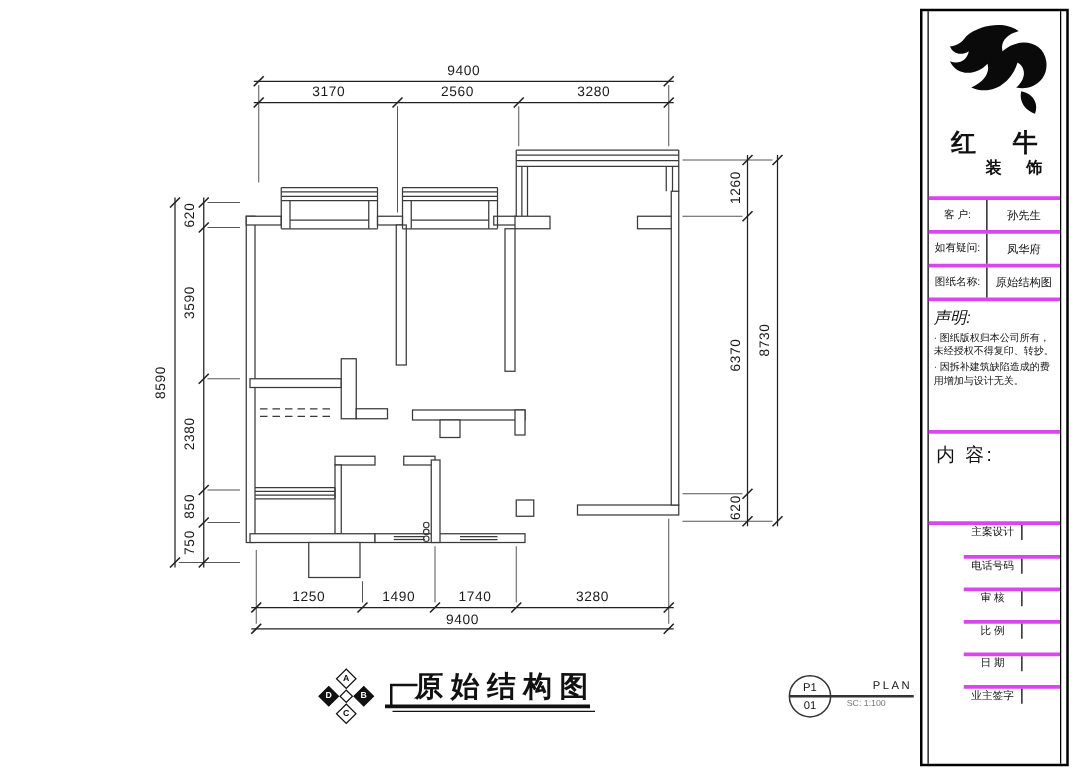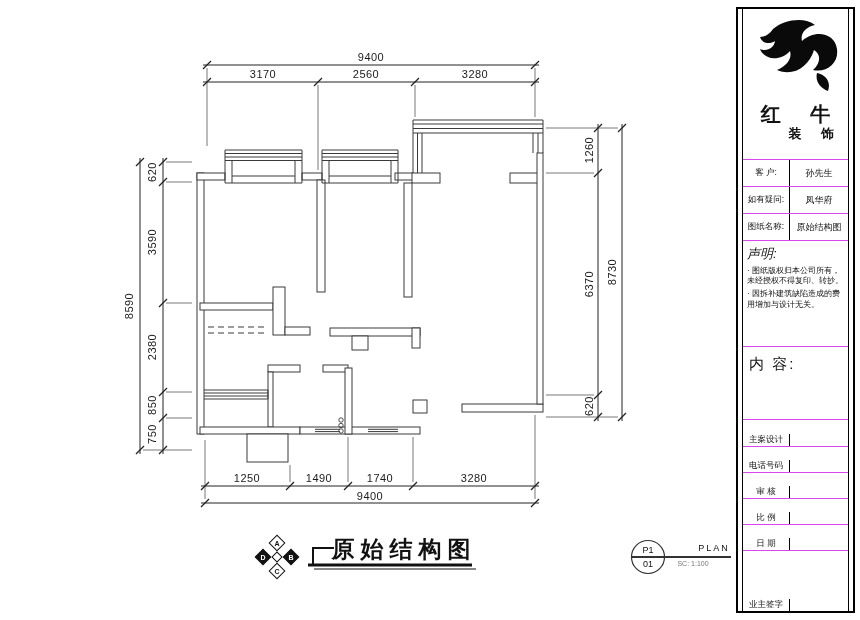--- a/index.html
+++ b/index.html
@@ -13,38 +13,38 @@
        transform:translate(-50%,-50%);white-space:nowrap;}
   .stamp-txt{position:absolute;transform:translate(-50%,-50%);white-space:nowrap;}
   .compass-letter{position:absolute;font-size:7px;font-weight:700;
        transform:translate(-50%,-50%);}
   
   .tblock{position:absolute;left:736px;top:7px;width:119px;height:606px;
           border:2px solid #000;box-sizing:border-box;}
   .tinner{position:absolute;left:4px;right:4px;top:0;bottom:0;
           border-left:1px solid #000;border-right:1px solid #000;
           display:flex;flex-direction:column;}
-  .trow{border-bottom:1px solid #d946ef;box-sizing:border-box;flex:0 0 auto;}
+  .trow{border-bottom:3px solid #d946ef;box-sizing:border-box;flex:0 0 auto;}
   .logo-cell{height:151px;position:relative;}
   .brand-name{position:absolute;left:0;width:100%;text-align:center;top:92px;
        font-size:20px;font-weight:700;letter-spacing:12px;text-indent:12px;}
   .brand-suffix{position:absolute;right:6px;top:116px;font-size:13px;font-weight:700;
        letter-spacing:8px;}
   .frow{height:27px;display:flex;align-items:stretch;}
   .flab{width:46px;border-right:1px solid #000;display:flex;align-items:center;
         justify-content:center;font-size:8.5px;white-space:nowrap;}
   .fval{flex:1;display:flex;align-items:center;justify-content:center;font-size:9px;
         white-space:nowrap;}
   .decl{height:106px;padding:4px 4px;box-sizing:border-box;font-size:8px;line-height:1.35;}
   .decl-h{font-size:13px;margin-bottom:3px;font-style:italic;}
   .ditem{margin-bottom:2px;}
   .ditem::before{content:"· ";}
   .content-cell{height:73px;padding:8px 6px;box-sizing:border-box;font-size:15px;
         letter-spacing:2px;}
-  .srow{display:flex;align-items:flex-end;}
+  .srow{display:flex;align-items:flex-start;margin-left:28px;}
   .slab{width:46px;border-right:1px solid #000;display:flex;align-items:center;
         justify-content:center;font-size:8.5px;white-space:nowrap;}
   .sval{flex:1;}
 </style>
 </head>
 <body>
 
 <div id="sheet">
 
   <svg width="860" height="620" viewBox="0 0 860 620">

